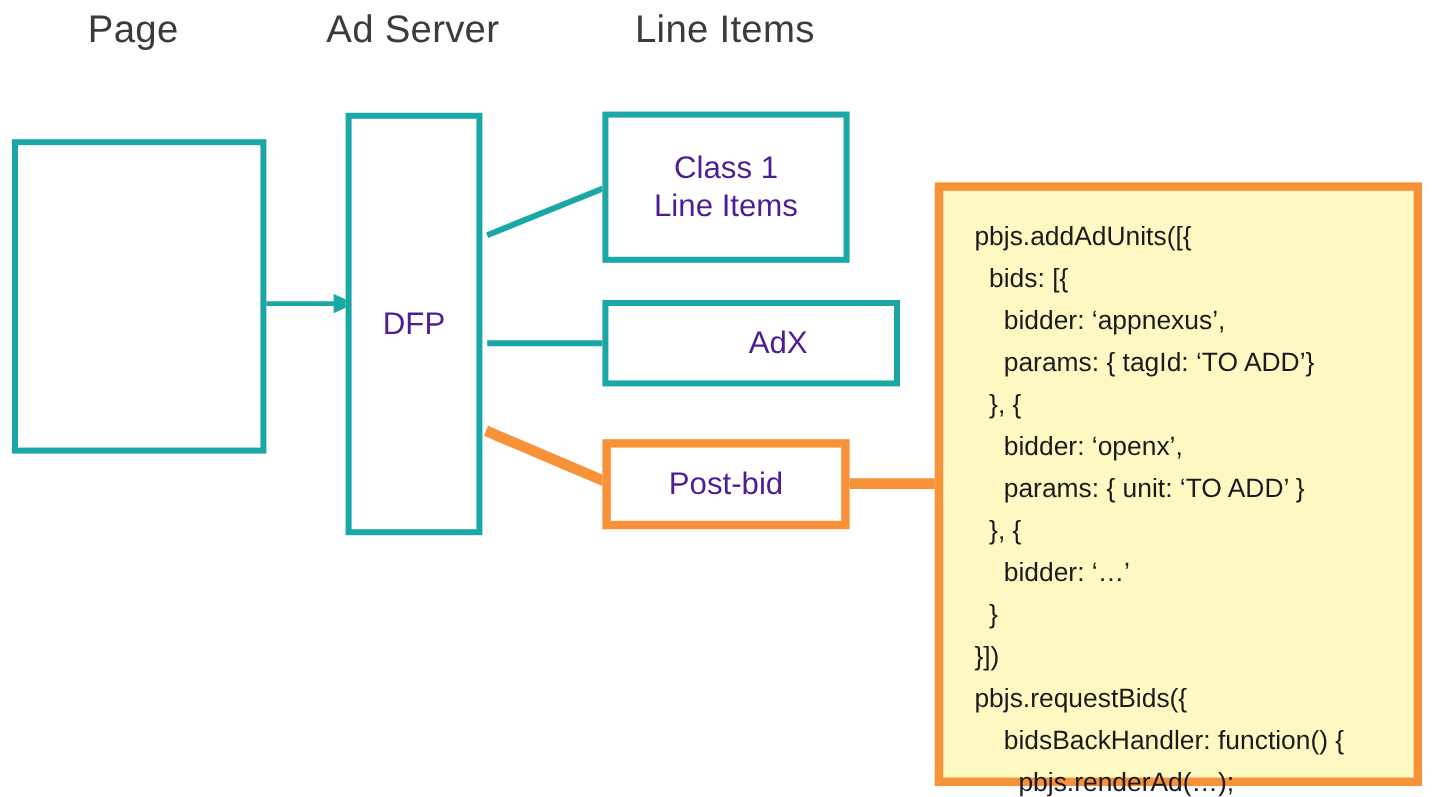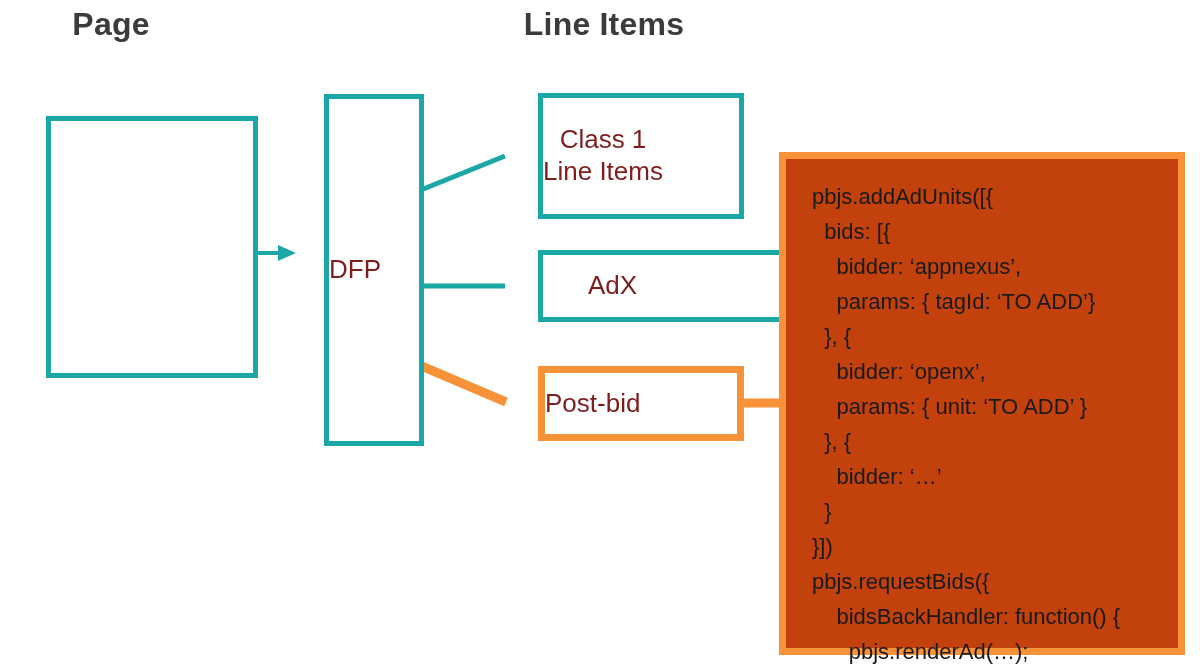--- a/index.html
+++ b/index.html
@@ -15,40 +15,40 @@
     position: relative;
     width: 1200px;
     height: 664px;
     background: #ffffff;
     overflow: hidden;
   }
   .col-header {
     position: absolute;
     font-size: 32px;
     color: #3b3b3b;
-    font-weight: 700;
+    font-weight: 400;
     white-space: nowrap;
     text-align: center;
     letter-spacing: 0.2px;
   }
   .hdr-page      { left: 0px;   top: 6px;  width: 222px; }
   .hdr-adserver  { left: 230px; top: 6px;  width: 228px; }
   .hdr-lineitems { left: 490px; top: 6px;  width: 228px; }
   .hdr-creatives { left: 760px; top: 6px;  width: 428px; }
 
   .box {
     position: absolute;
     box-sizing: border-box;
     background: #ffffff;
     display: flex;
     align-items: center;
+    justify-content: center;
     text-align: center;
     line-height: 1.22;
-    color: #7f1d1d;
-    margin-left: 36px;
+    color: #4c1d95;
   }
   .box-teal   { border: 5px solid #1CA7A7; }
   .box-orange { border: 7px solid #F79239; }
 
   
   .page-box {
     left: 10px; top: 116px; width: 212px; height: 262px;
   }
   
   .slot-300x250 {
@@ -57,21 +57,21 @@
     background: #F79239;
     color: #ffffff;
     font-size: 27px;
     display: flex;
     align-items: center;
     justify-content: center;
     letter-spacing: 0.3px;
   }
   
   .dfp-box {
-    left: 288px; top: 94px; width: 100px; height: 352px;
+    left: 288px; top: 94px; width: 114px; height: 352px;
     font-size: 26px;
   }
   
   .class1-box {
     left: 502px; top: 93px; width: 206px; height: 126px;
     font-size: 26px;
   }
   .adx-box {
     left: 502px; top: 250px; width: 248px; height: 72px;
     font-size: 26px;
@@ -81,21 +81,21 @@
     left: 502px; top: 366px; width: 206px; height: 75px;
     font-size: 26px;
     font-weight: normal;
   }
   
   .code-box {
     position: absolute;
     box-sizing: border-box;
     left: 779px; top: 152px; width: 406px; height: 503px;
     border: 7px solid #F79239;
-    background: #c2410c;
+    background: #fef9c3;
     padding: 20px 0 0 26px;
   }
   .code-lines {
     font-family: "Liberation Sans", sans-serif;
     font-size: 22px;
     line-height: 35px;
     color: #1a1a1a;
     white-space: pre;
   }
   .code-line { white-space: pre; }
@@ -107,20 +107,21 @@
     width: 1200px; height: 664px;
     pointer-events: none;
   }
 </style>
 </head>
 <body>
 
 <div id="stage">
 
   <div class="col-header hdr-page">Page</div>
+  <div class="col-header hdr-adserver">Ad Server</div>
   <div class="col-header hdr-lineitems">Line Items</div>
 
   <svg class="wires" viewBox="0 0 1200 664">
 
     <g>
       <line x1="203" y1="253" x2="283" y2="253" stroke="#1CA7A7" stroke-width="4"></line>
       <polygon points="296,253 278,245 278,261" fill="#1CA7A7"></polygon>
     </g>
 
     <line x1="406" y1="196" x2="505" y2="156" stroke="#1CA7A7" stroke-width="5"></line>

